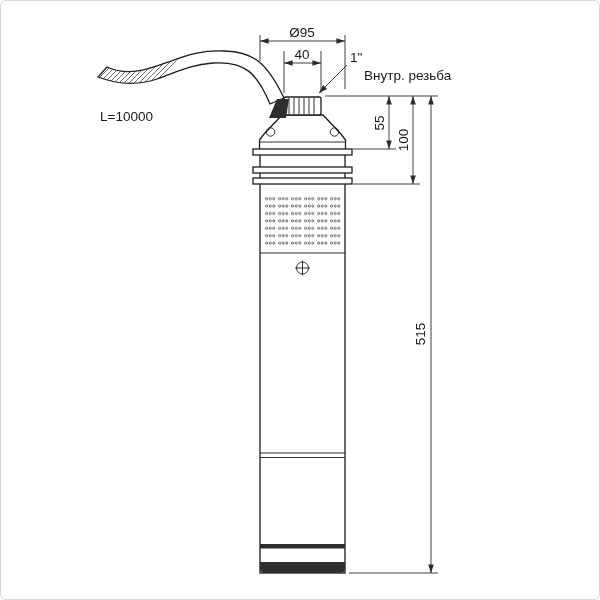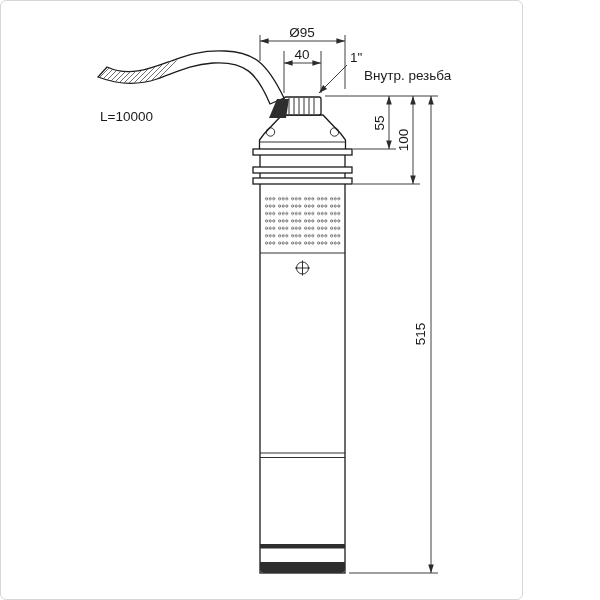--- a/index.html
+++ b/index.html
@@ -1,17 +1,17 @@
 <!DOCTYPE html>
 <html><head>
 <meta charset="utf-8">
 <style>
   html,body{margin:0;padding:0;background:#fff;}
   .page{
-    width:523px;height:600px;position:relative;background:#ffffff;
+    width:600px;height:600px;position:relative;background:#ffffff;
     border:1px solid #d6d6d6;border-radius:6px;box-sizing:border-box;
     overflow:hidden;font-family:"Liberation Sans", sans-serif;text-align:center;
   }
   svg{display:block;}
   svg text{
     font-family:"Liberation Sans", sans-serif;
     font-size:13.5px;fill:#1a1a1a;
   }
   .outline{fill:#ffffff;stroke:#1c1c1c;stroke-width:1.3;}
   .thin{fill:none;stroke:#1c1c1c;stroke-width:0.9;}

